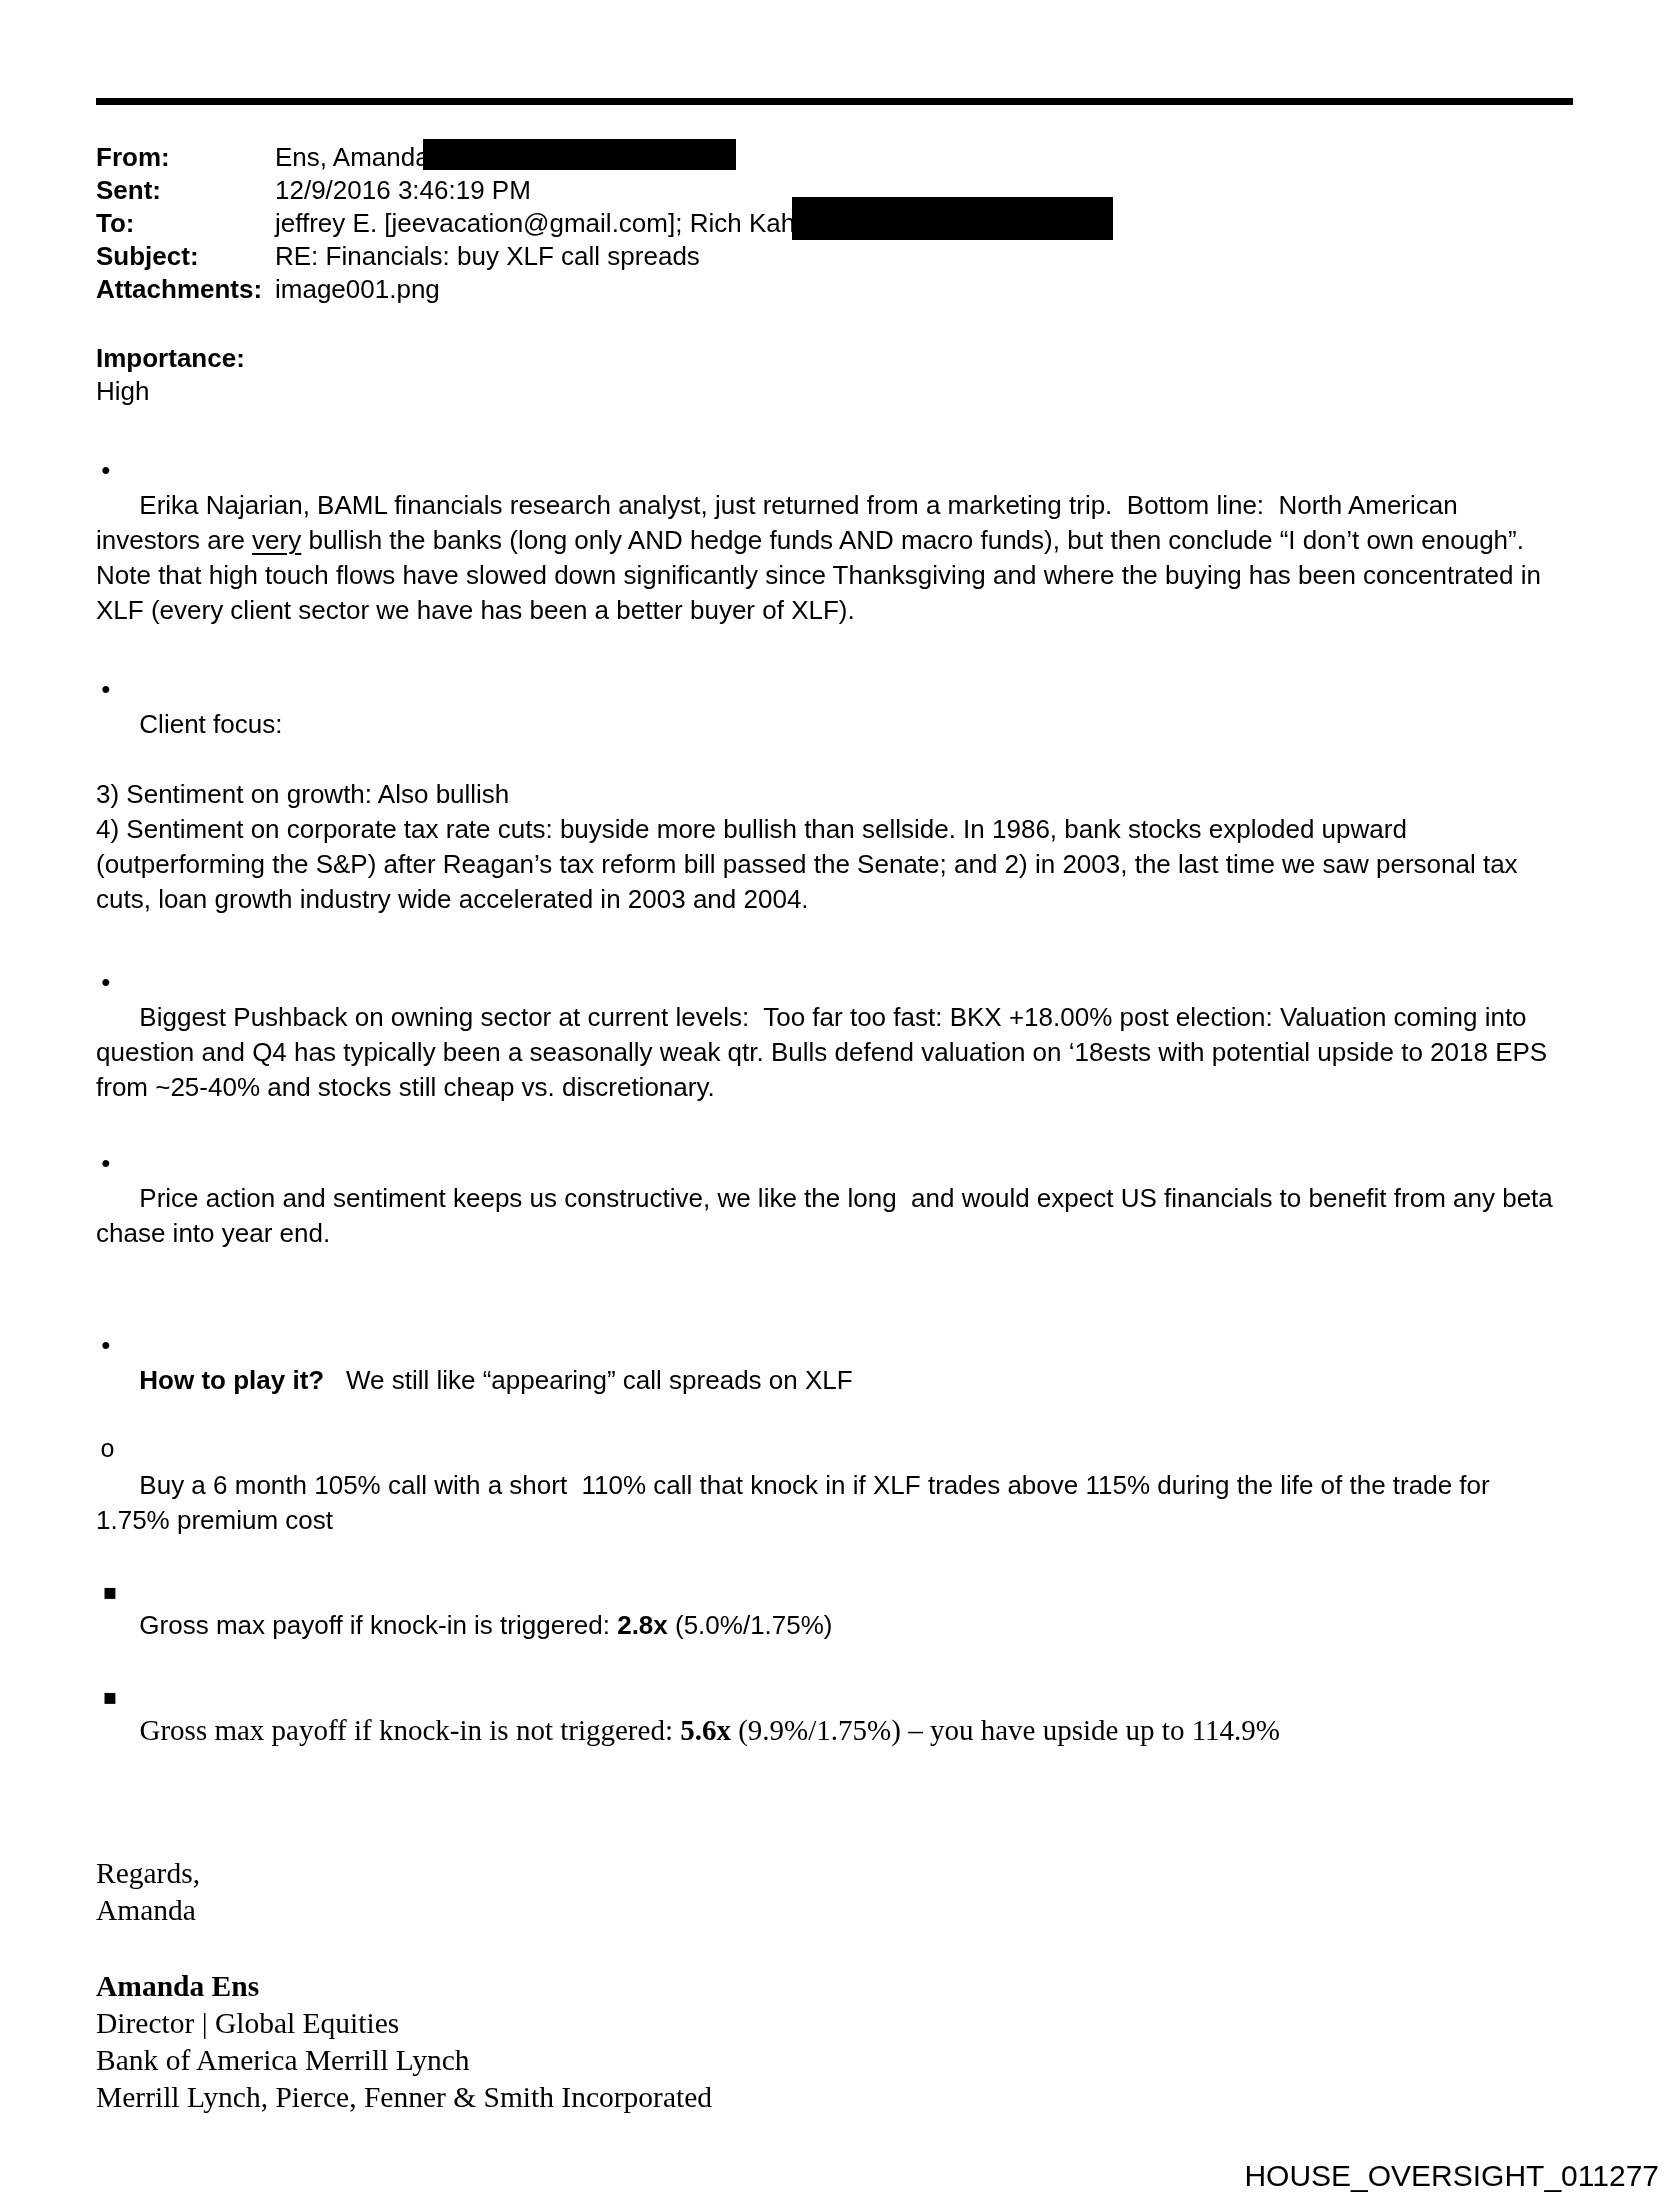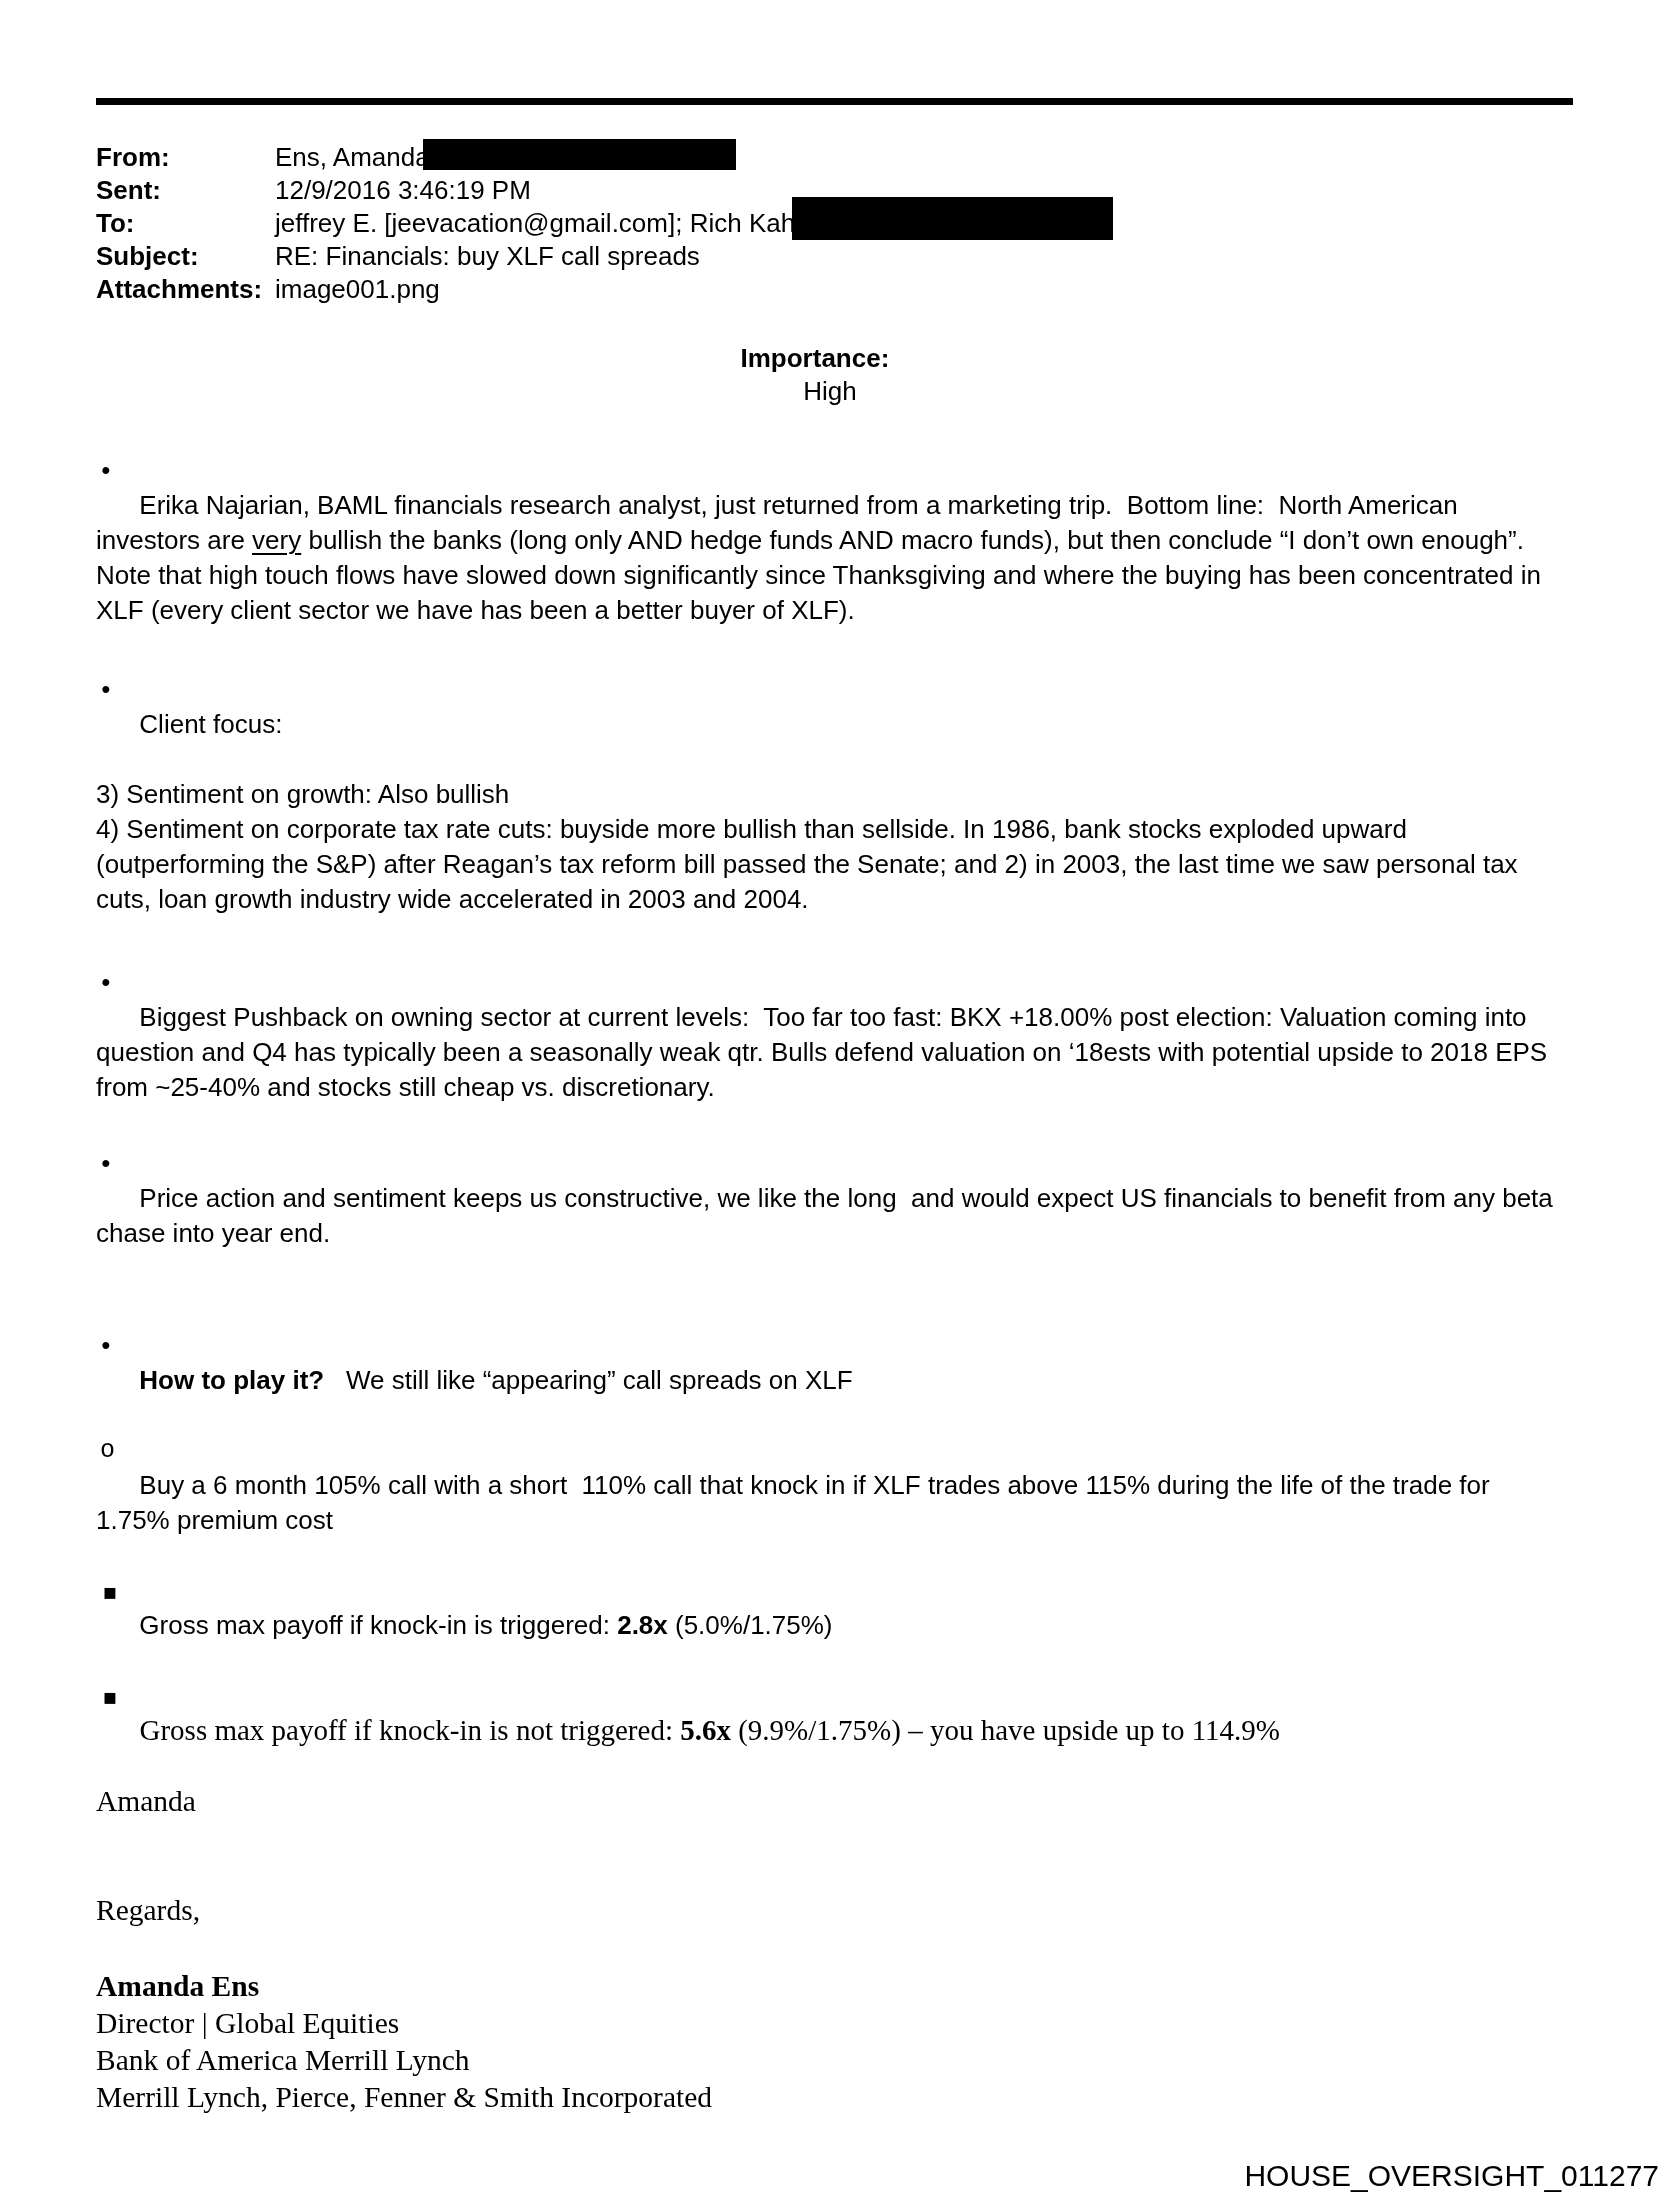--- a/index.html
+++ b/index.html
@@ -10,21 +10,21 @@
     background:#ffffff;
     color:#000;
     overflow:hidden;
     font-family:"Liberation Sans",sans-serif;
   }
   .content{margin:0 105px 0 96px;}
   
   .topbar{margin-top:98px;width:1477px;height:7.2px;background:#000;}
   
   .hdr1{margin-top:36px;font-size:26px;line-height:33px;}
-  .h1row{display:flex;position:relative;align-items:center;}
+  .h1row{display:flex;position:relative;}
   .h1row .lbl{width:179px;font-weight:bold;flex:0 0 auto;}
   .h1row .val{white-space:pre-wrap;}
   .importance{margin-top:36px;flex-direction:column;}
   
   .redaction{background:#000;}
   .red-abs{position:absolute;}
   
   .serif{font-family:"Liberation Serif",serif;}
   .intro{margin:34px 0 0 0;font-size:29px;line-height:36px;white-space:pre-wrap;}
   .para{position:relative;margin:0;font-size:26px;line-height:35px;white-space:pre-wrap;}
@@ -114,22 +114,22 @@
     </div>
 
     <div class="para indent">
       <span class="marker marker-sq">▪</span><span>Gross max payoff if knock-in is triggered: </span><span class="b">2.8x</span><span> (5.0%/1.75%)</span>
     </div>
 
     <div class="para indent serifline">
       <span class="marker marker-sq">▪</span><span>Gross max payoff if knock-in is not triggered: </span><span class="b">5.6x</span><span> (9.9%/1.75%) – you have upside up to 114.9%</span>
     </div>
 
+    <p class="close-line close-first serif">Regards,</p>
     <p class="close-line serif">Amanda</p>
-    <p class="close-line close-first serif">Regards,</p>
 
     <div class="sig serif">
       <p class="name">Amanda Ens</p>
       <p>Director | Global Equities</p>
       <p>Bank of America Merrill Lynch</p>
       <p>Merrill Lynch, Pierce, Fenner &amp; Smith Incorporated</p>
 
     </div>
 
   </div>

